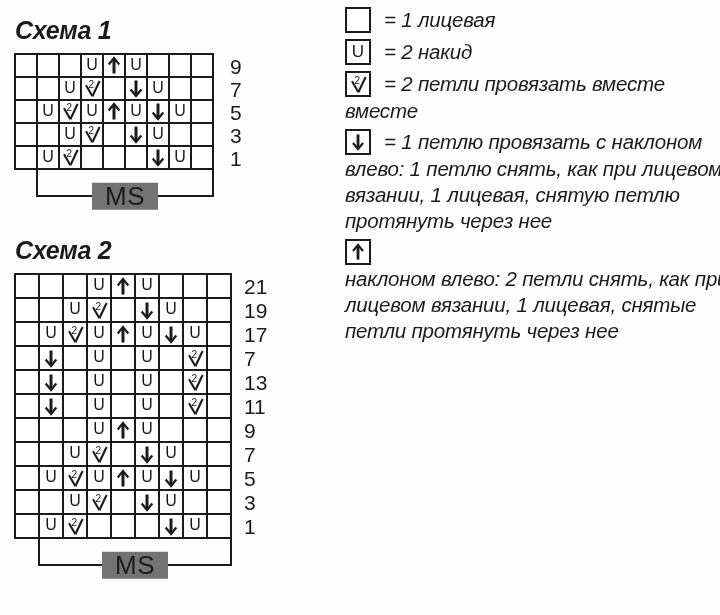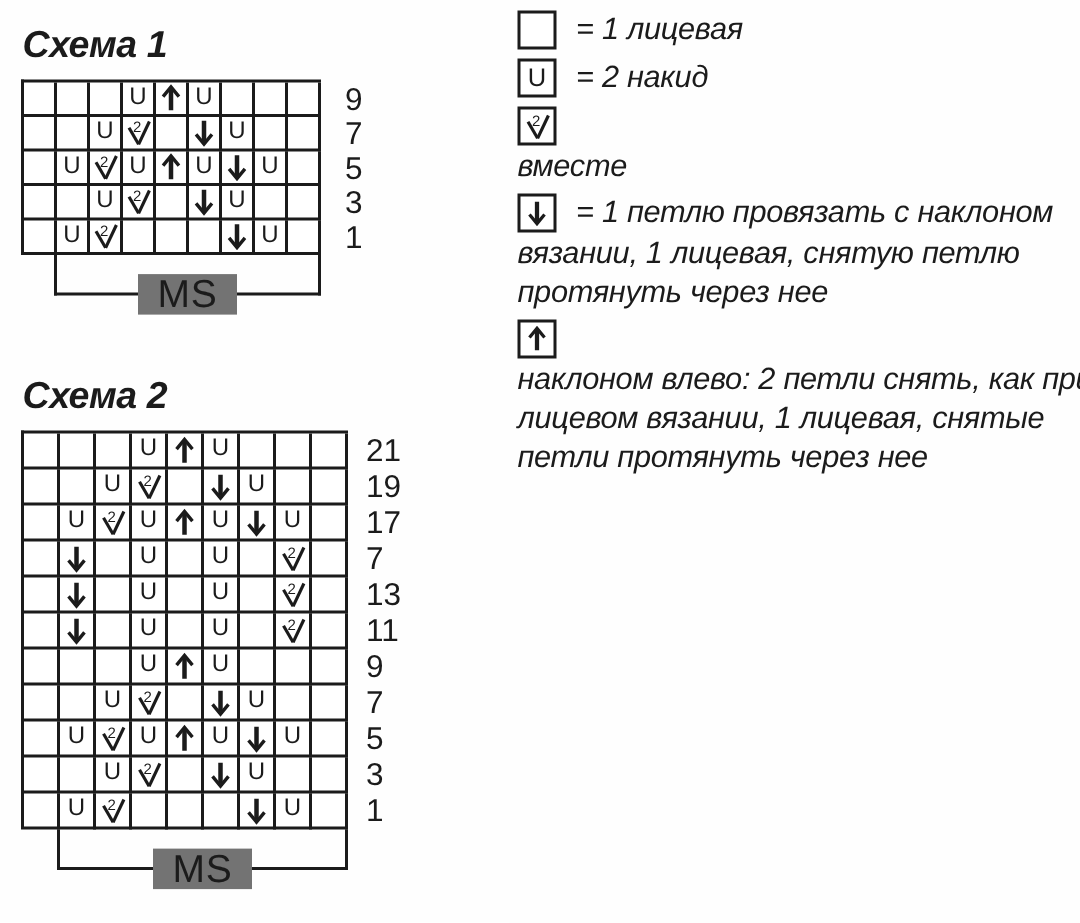--- a/index.html
+++ b/index.html
@@ -3,21 +3,21 @@
 <meta charset="utf-8">
 <style>
   html,body{margin:0;padding:0;background:#fff;}
   .page{
     position:relative;width:720px;height:615px;background:#fefefe;
     font-family:"Liberation Sans",sans-serif;color:#1b1b1b;overflow:hidden;padding-left:44px;
   }
   
   .chart-block{position:absolute;}
   .chart-1{left:14px;top:16px;--cw:22px;--ch:23px;}
-  .chart-2{left:14px;top:250px;--cw:24px;--ch:24px;}
+  .chart-2{left:14px;top:236px;--cw:24px;--ch:24px;}
   .chart-title{
     margin:0 0 8px 1px;font-size:25px;font-weight:700;font-style:italic;
     letter-spacing:-0.3px;white-space:nowrap;
   }
   .chart-body{display:flex;align-items:flex-start;}
   .grid{
     display:grid;grid-template-columns:repeat(9,var(--cw));
     border-top:2px solid #1b1b1b;border-left:2px solid #1b1b1b;
     width:-moz-fit-content;width:fit-content;background:#fff;
   }
@@ -520,33 +520,35 @@
       </div>
       <div class="legend-entry">
         <div class="legend-first">
       <span class="sym-box">
             <svg class="sym-svg" width="19" height="19" viewBox="0 0 19 19">
       <path d="M3,6.2 L9.4,17.2" fill="none" stroke="#1b1b1b" stroke-width="2.1"></path>
       <path d="M9.4,17.2 L16.6,2" fill="none" stroke="#1b1b1b" stroke-width="2.1"></path>
       <text x="5.6" y="9.2" font-size="10" font-family="Liberation Sans, sans-serif" fill="#1b1b1b">2</text>
             </svg>
           </span>
+      <span class="legend-line">= 2 петли провязать вместе</span>
     </div>
         <div class="legend-line cont">вместе</div>
       </div>
       <div class="legend-entry">
         <div class="legend-first">
       <span class="sym-box">
             <svg class="sym-svg" width="16" height="18" viewBox="0 0 16 19">
       <line x1="8" y1="1.5" x2="8" y2="15.5" stroke="#1b1b1b" stroke-width="3"></line>
       <path d="M2.7,10.6 L8,17 L13.3,10.6" fill="none" stroke="#1b1b1b" stroke-width="2.3"></path>
             </svg>
           </span>
       <span class="legend-line">= 1 петлю провязать с наклоном</span>
     </div>
+        <div class="legend-line cont">влево: 1 петлю снять, как при лицевом</div>
         <div class="legend-line cont">вязании, 1 лицевая, снятую петлю</div>
         <div class="legend-line cont">протянуть через нее</div>
       </div>
       <div class="legend-entry">
         <div class="legend-first">
       <span class="sym-box">
             <svg class="sym-svg" width="16" height="18" viewBox="0 0 16 19">
       <line x1="8" y1="17.5" x2="8" y2="3.5" stroke="#1b1b1b" stroke-width="3"></line>
       <path d="M2.7,8.4 L8,2 L13.3,8.4" fill="none" stroke="#1b1b1b" stroke-width="2.3"></path>
             </svg>

